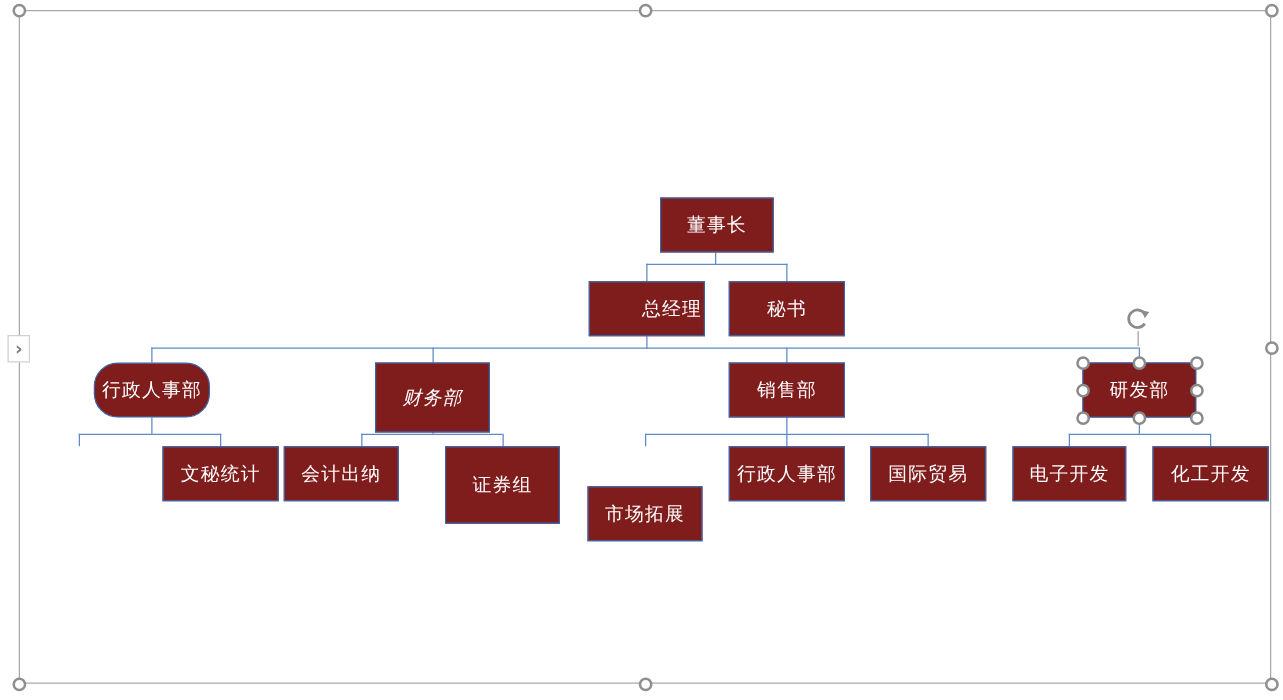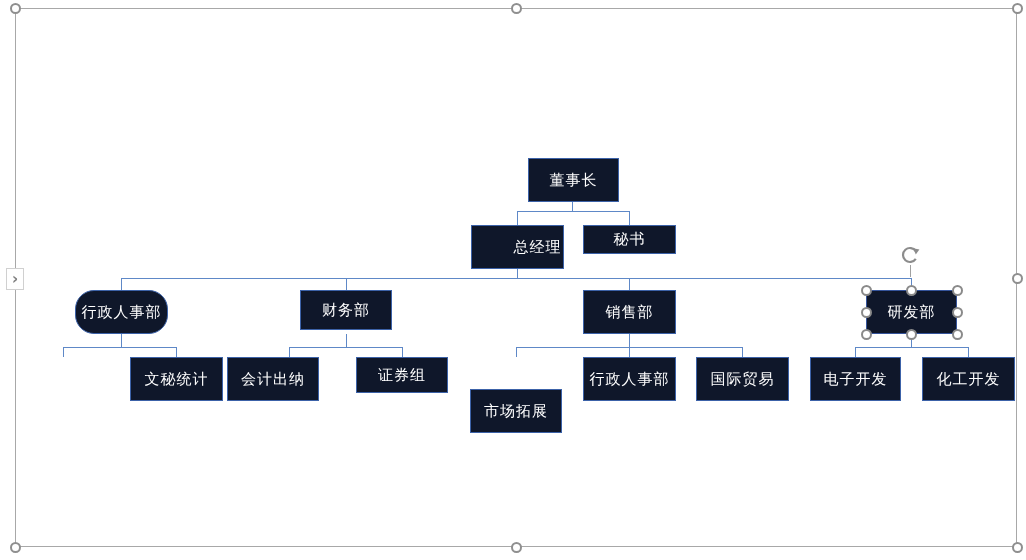--- a/index.html
+++ b/index.html
@@ -23,21 +23,21 @@
     position: absolute;
     width: 11px; height: 11px;
     border-radius: 50%;
     background: #ffffff;
     border: 2px solid #8f8f8f;
   }
   .sel-handle { border-color: #8a8a8a; }
   
   .node {
     position: absolute;
-    background: #0f172a;
+    background: #7f1d1d;
     border: 1px solid #3c62a8;
     color: #ffffff;
     display: flex;
     align-items: center;
     justify-content: center;
     font-size: 15px;
     letter-spacing: 1px;
     cursor: default;
   }
   .node.selected { border: 1px solid #35549b; }
@@ -125,44 +125,44 @@
   <div class="vline" style="left:855px;top:347px;height:10px;"></div>
   <div class="vline" style="left:968px;top:347px;height:10px;"></div>
 
   <div class="node" style="left:528px;top:158px;width:91px;height:44px;">
     <span>董事长</span>
   </div>
 
   <div class="node" style="left:471px;top:225px;width:93px;height:44px;padding-left:40px;">
     <span>总经理</span>
   </div>
-  <div class="node" style="left:583px;top:225px;width:93px;height:29px;">
+  <div class="node" style="left:583px;top:225px;width:93px;height:44px;">
     <span>秘书</span>
   </div>
 
   <div class="node" style="left:75px;top:290px;width:93px;height:44px;border-radius:19px;">
     <span>行政人事部</span>
   </div>
-  <div class="node" style="left:300px;top:290px;width:92px;height:40px;">
+  <div class="node" style="left:300px;top:290px;width:92px;height:56px;font-style:italic;">
     <span>财务部</span>
   </div>
   <div class="node" style="left:583px;top:290px;width:93px;height:44px;">
     <span>销售部</span>
   </div>
   <div class="node selected" style="left:866px;top:290px;width:91px;height:44px;text-align:center;">
     <span>研发部</span>
   </div>
 
   <div class="node" style="left:130px;top:357px;width:93px;height:44px;">
     <span>文秘统计</span>
   </div>
   <div class="node" style="left:227px;top:357px;width:92px;height:44px;">
     <span>会计出纳</span>
   </div>
-  <div class="node" style="left:356px;top:357px;width:92px;height:36px;">
+  <div class="node" style="left:356px;top:357px;width:92px;height:62px;">
     <span>证券组</span>
   </div>
   <div class="node" style="left:470px;top:357px;width:92px;height:44px;margin-top:32px;">
     <span>市场拓展</span>
   </div>
   <div class="node" style="left:583px;top:357px;width:93px;height:44px;">
     <span>行政人事部</span>
   </div>
   <div class="node" style="left:696px;top:357px;width:93px;height:44px;">
     <span>国际贸易</span>

